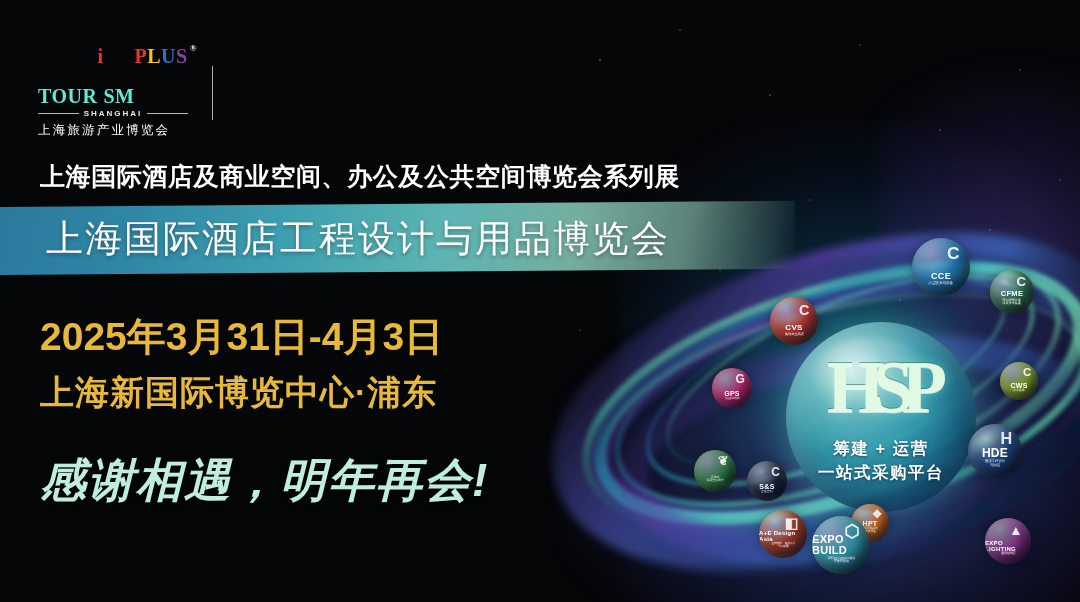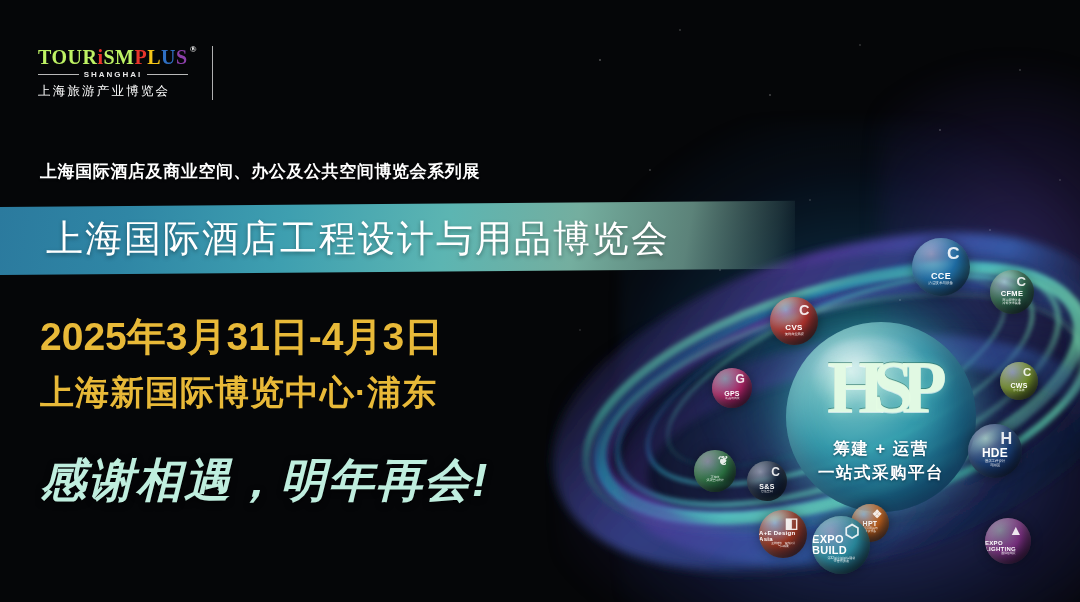--- a/index.html
+++ b/index.html
@@ -81,21 +81,21 @@
     display:flex; align-items:center; gap:0;
   }
   .logo-tourism { width:150px; }
   .tp-word {
     font-family:"Liberation Serif", serif;
     font-weight:bold; font-size:20px; letter-spacing:.5px;
     line-height:1; white-space:nowrap;
     display:flex; align-items:flex-start;
   }
   .tp-word span { display:inline-block; }
-  .c-w { color:#bef264; }
+  .c-w { color:#5eead4;margin-top:40px; }
   .c-red { color:#e8342b; }
   .c-ylw { color:#f5c518; }
   .c-blu { color:#2f6fc4; }
   .c-pur { color:#8b3fa8; }
   .tp-reg { font-size:9px; color:#ffffff; margin-left:2px; position:relative; top:-2px;}
   .tp-shanghai {
     display:flex; align-items:center; gap:5px;
     margin-top:3px;
   }
   .tp-shanghai .rule { flex:1; height:1px; background:#b9b9b9; }
@@ -122,21 +122,21 @@
   }
   .hsp-line2 {
     position:absolute; left:46px; top:51px;
     font-size:14px; font-style:italic; color:#e3e3e3;
     font-family:"Liberation Serif", serif;
   }
 
   
   .series-title {
     position:absolute; left:40px; top:160px;
-    font-size:17px; font-weight:bold; color:#ffffff;
+    font-size:25px; font-weight:bold; color:#ffffff;
     letter-spacing:.6px; white-space:nowrap;
     text-shadow:0 1px 2px rgba(0,0,0,.8);
   }
 
   
   .band {
     position:absolute; left:0; top:207px;
     width:795px; height:68px;
     background:linear-gradient(100deg,
       #2b7a9e 0%,

